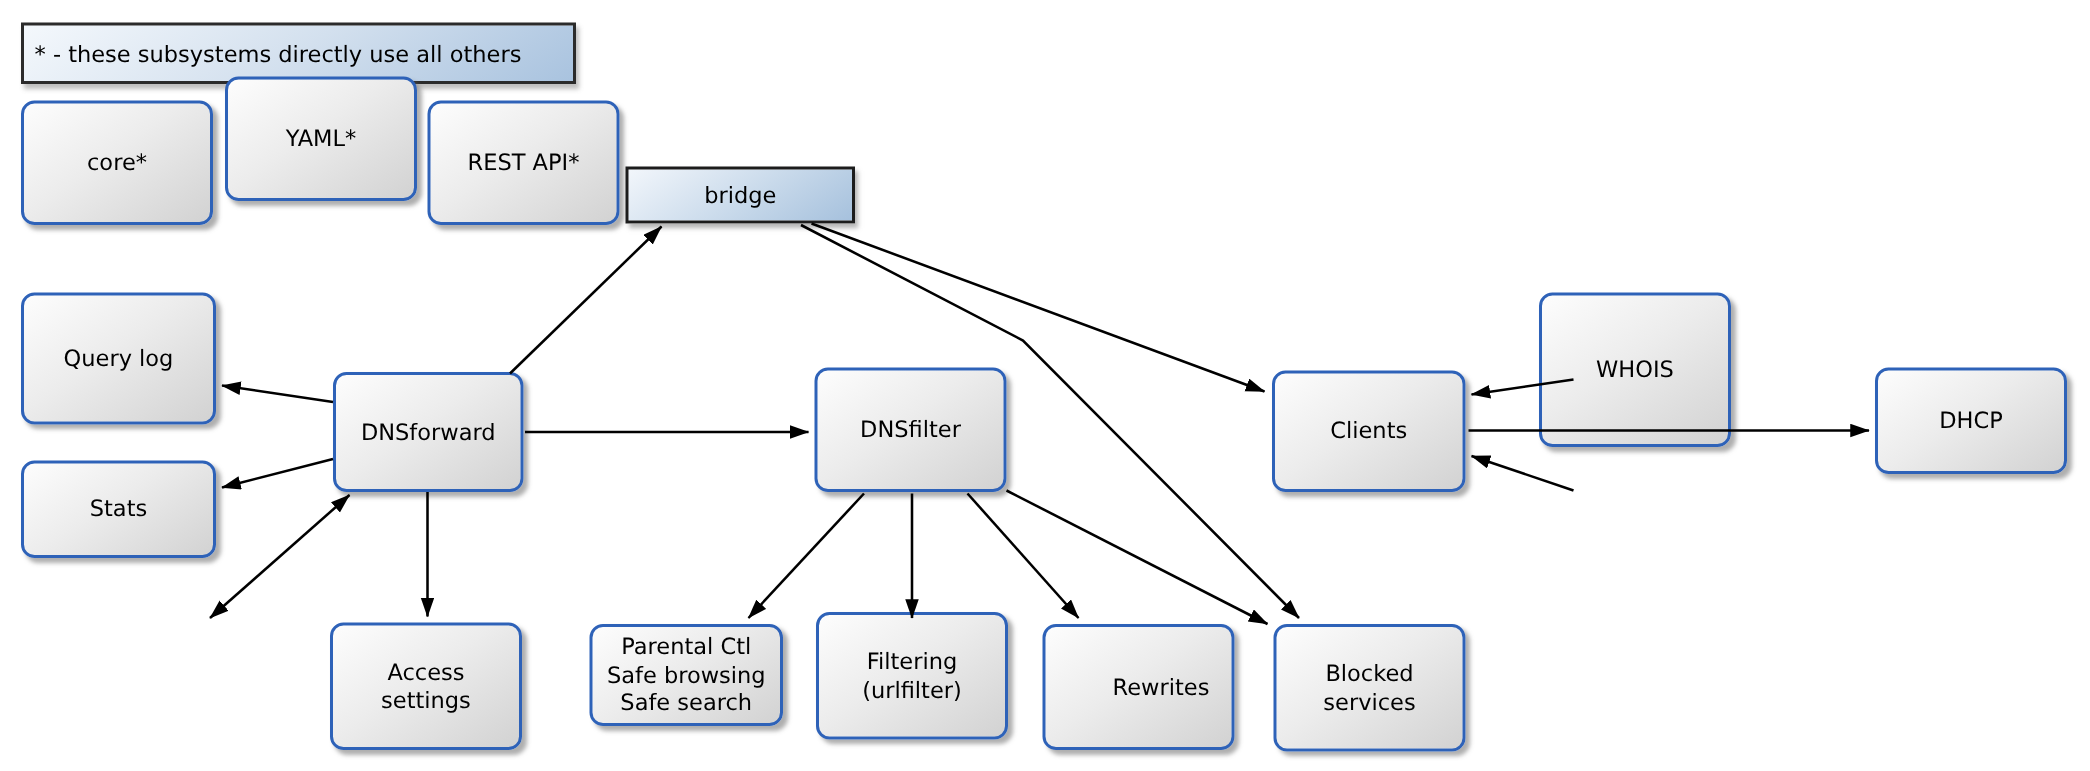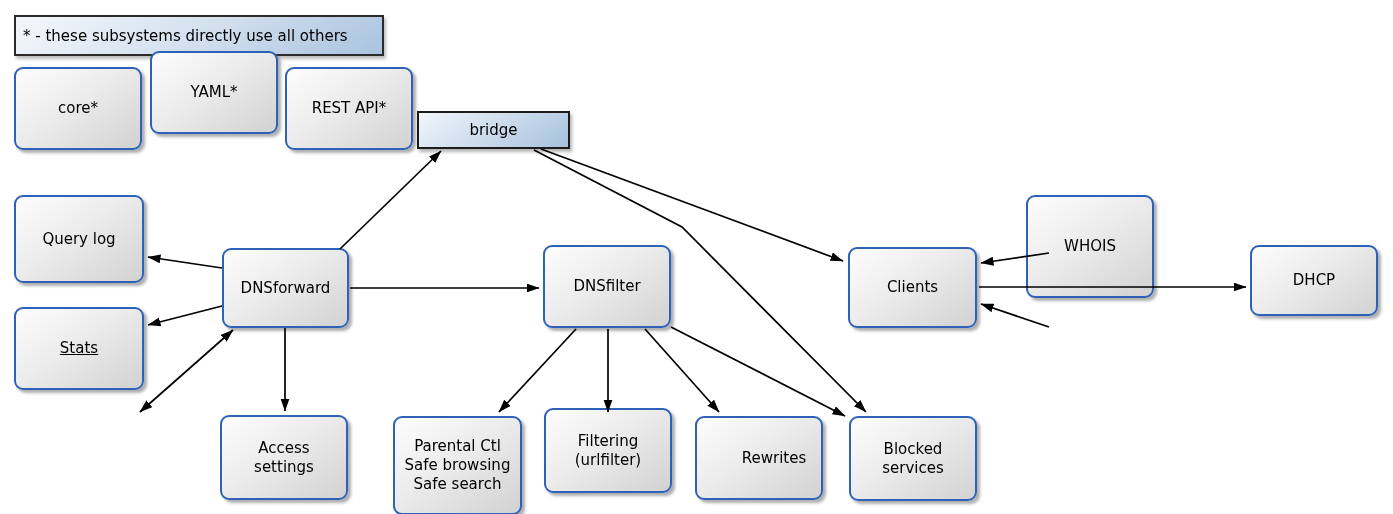--- a/index.html
+++ b/index.html
@@ -106,26 +106,26 @@
         <polyline points="1049,327 981,304" class="edge" marker-end="url(#arrow)"></polyline>
         <polyline points="979,287 1246,287" class="edge" marker-end="url(#arrow)"></polyline>
       </g>
   </svg>
 
 <div class="node gray" style="left: 14px; top: 67px; width: 128px; height: 83px;">core*</div>
     <div class="node gray" style="left: 150px; top: 51px; width: 128px; height: 83px;">YAML*</div>
     <div class="node gray" style="left: 285px; top: 67px; width: 128px; height: 83px;">REST API*</div>
     <div class="node blue" style="left: 417px; top: 111px; width: 153px; height: 38px;">bridge</div>
     <div class="node gray" style="left: 14px; top: 195px; width: 130px; height: 88px;">Query log</div>
-    <div class="node gray" style="left: 14px; top: 307px; width: 130px; height: 83px; text-decoration: underline;">Stats</div>
+    <div class="node gray" style="left: 14px; top: 307px; width: 130px; height: 65px;">Stats</div>
     <div class="node gray" style="left: 222px; top: 248px; width: 127px; height: 80px;">DNSforward</div>
     <div class="node gray" style="left: 220px; top: 415px; width: 128px; height: 85px;">Access
 settings</div>
     <div class="node gray" style="left: 543px; top: 245px; width: 128px; height: 83px;">DNSfilter</div>
-    <div class="node gray" style="left: 393px; top: 416px; width: 129px; height: 99px;">Parental Ctl
+    <div class="node gray" style="left: 393px; top: 416px; width: 129px; height: 68px;">Parental Ctl
 Safe browsing
 Safe search</div>
     <div class="node gray" style="left: 544px; top: 408px; width: 128px; height: 85px;">Filtering
 (urlfilter)</div>
     <div class="node gray" style="left: 695px; top: 416px; width: 128px; height: 84px; padding-left: 30px;">Rewrites</div>
     <div class="node gray" style="left: 849px; top: 416px; width: 128px; height: 85px;">Blocked
 services</div>
     <div class="node gray" style="left: 848px; top: 247px; width: 129px; height: 81px;">Clients</div>
     <div class="node gray" style="left: 1026px; top: 195px; width: 128px; height: 103px;">WHOIS</div>
     <div class="node gray" style="left: 1250px; top: 245px; width: 128px; height: 71px;">DHCP</div>

